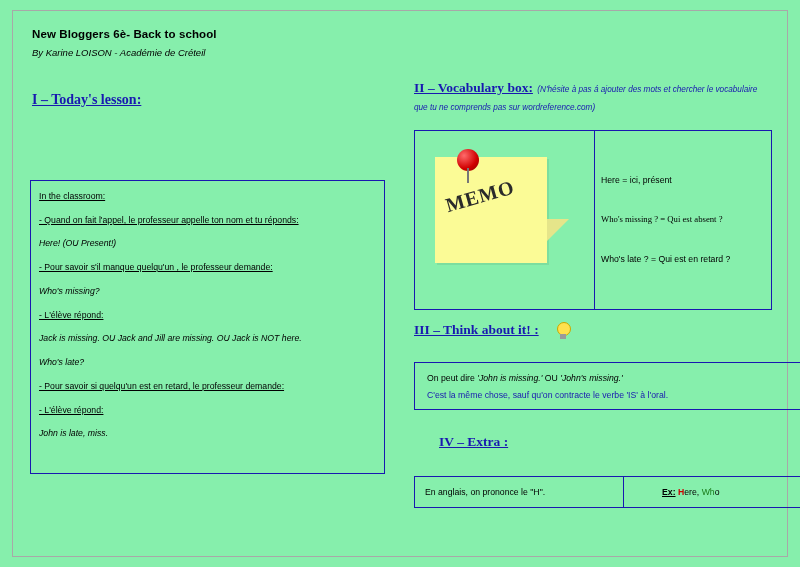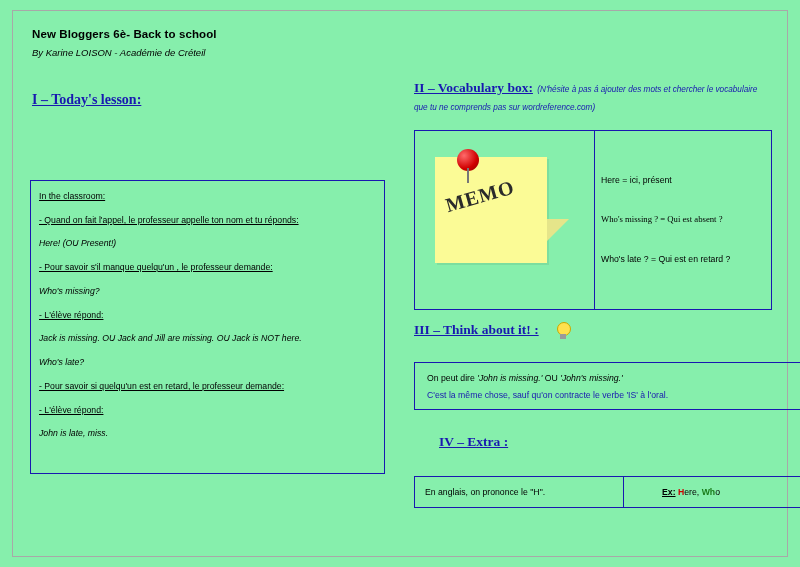--- a/index.html
+++ b/index.html
@@ -327,21 +327,21 @@
     font-size: 8.7px;
   }
   .sec4-right {
     position: absolute;
     left: 218px;
     top: 10px;
     font-size: 8.7px;
   }
   .ex-label { font-weight: bold; text-decoration: underline; margin-left: 29px; }
   .red { color: #cc0000; font-weight: bold; }
-  .green { color: #1a7a1a; font-weight: bold; margin-top: 16px; }
+  .green { color: #1a7a1a; font-weight: normal; margin-top: 16px; }
 </style>
 </head>
 <body>
 
 <div class="page">
   <div class="page-border"></div>
 
   <div class="doc-title">New Bloggers 6è- Back to school</div>
   <div class="doc-author">By Karine LOISON - Académie de Créteil</div>
 

